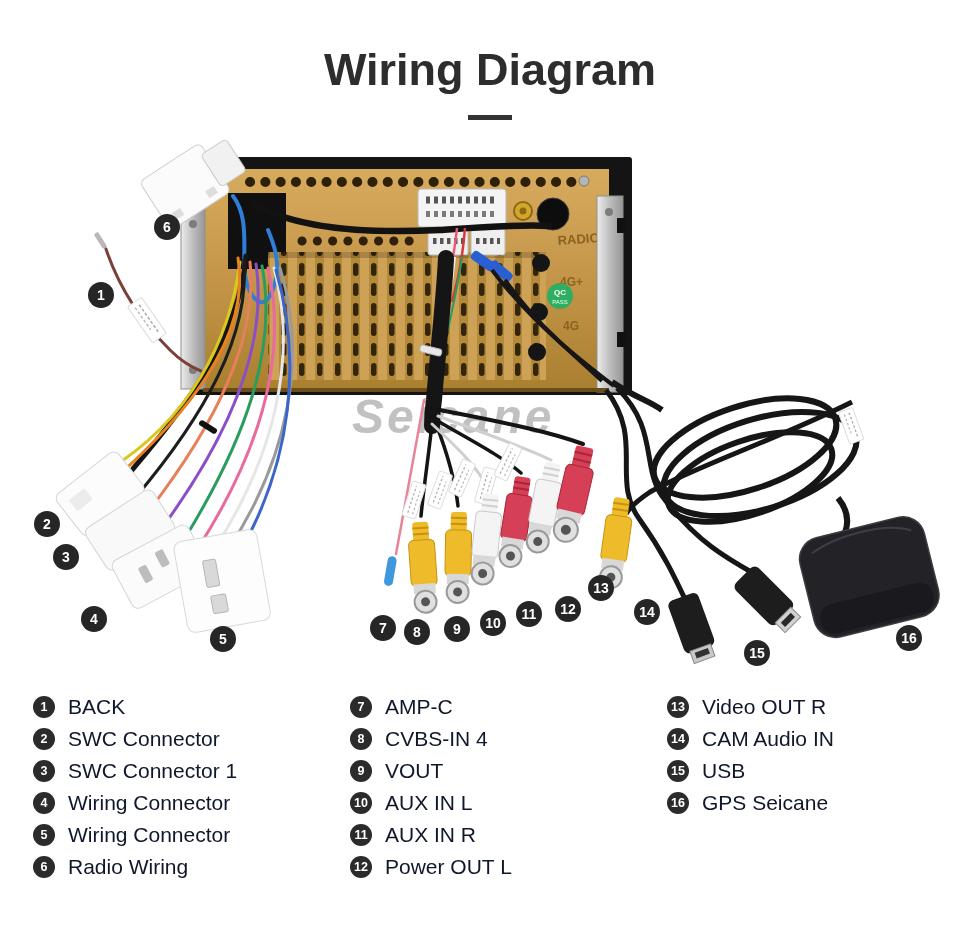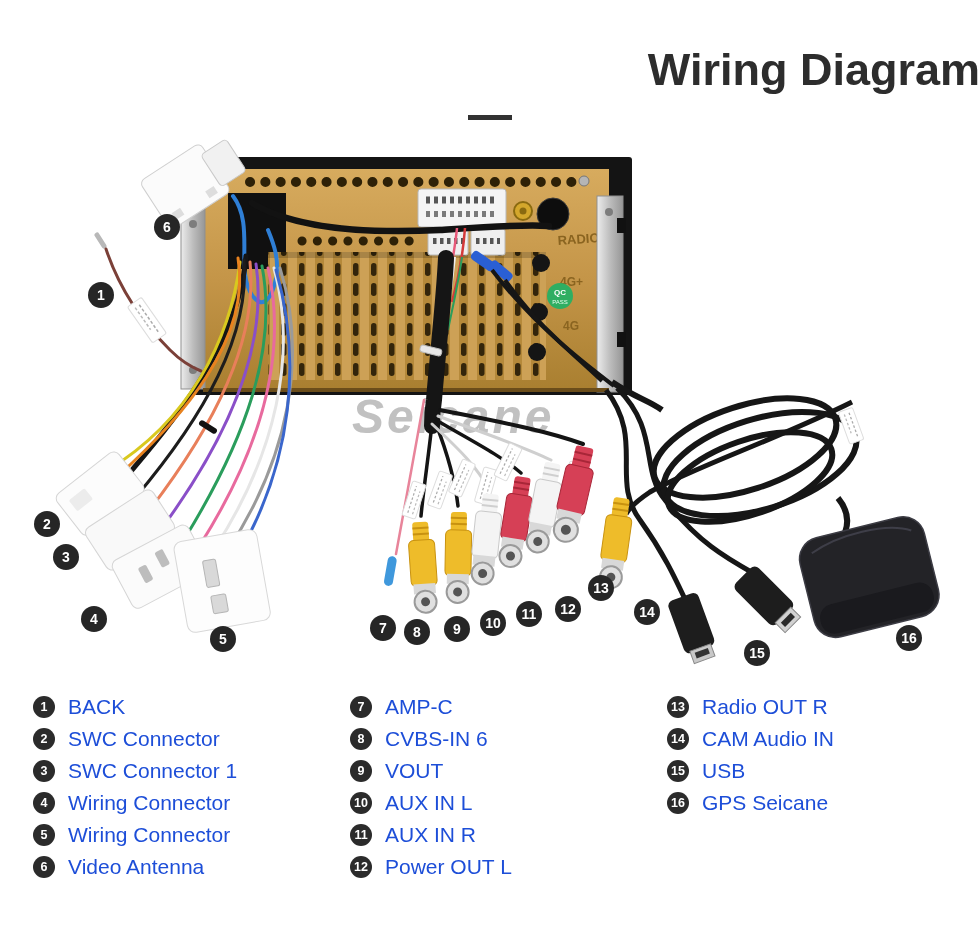--- a/index.html
+++ b/index.html
@@ -1,35 +1,35 @@
 <!DOCTYPE html>
 <html><head>
 <meta charset="utf-8">
 <style>
   html,body{margin:0;padding:0;background:#fff;}
   body{width:980px;height:948px;position:relative;overflow:hidden;
        font-family:"Liberation Sans","DejaVu Sans",sans-serif;}
   .stage{position:absolute;inset:0;}
   
-  .title{position:absolute;top:44px;left:0;width:100%;text-align:right;
+  .title{position:absolute;top:44px;left:0;width:100%;text-align:center;
          font-size:45px;font-weight:bold;color:#2d2d2d;letter-spacing:0px;}
   .title-underline{position:absolute;top:115px;left:468px;width:44px;height:5px;background:#323232;}
   
   .photo{position:absolute;left:0;top:0;}
   
   .co{position:absolute;width:26px;height:26px;border-radius:50%;background:#262626;
       color:#fff;font-size:14px;font-weight:bold;display:flex;align-items:center;
       justify-content:center;line-height:1;}
   
   .legend-col{position:absolute;top:696px;}
   .lg-row{display:flex;align-items:center;height:22px;margin-bottom:10px;}
   .lg-badge{width:22px;height:22px;border-radius:50%;background:#2b2b2b;color:#fff;
             font-size:12.5px;font-weight:bold;display:flex;align-items:center;
             justify-content:center;flex:0 0 22px;line-height:1;}
-  .lg-label{margin-left:13px;font-size:21px;color:#1d4ed8;white-space:nowrap;}
+  .lg-label{margin-left:13px;font-size:21px;color:#0f172a;white-space:nowrap;}
   .col1{left:33px;} .col2{left:350px;} .col3{left:667px;}
 </style>
 </head>
 <body>
 
 <div class="stage">
 
   <div class="title">Wiring Diagram</div>
   <div class="title-underline"></div>
 
@@ -358,31 +358,31 @@
     <div class="lg-row">
         <span class="lg-badge">4</span>
         <span class="lg-label">Wiring Connector</span>
       </div>
     <div class="lg-row">
         <span class="lg-badge">5</span>
         <span class="lg-label">Wiring Connector</span>
       </div>
     <div class="lg-row">
         <span class="lg-badge">6</span>
-        <span class="lg-label">Video Antenna</span>
+        <span class="lg-label">Radio Wiring</span>
       </div>
   </div>
   <div class="legend-col col2">
     <div class="lg-row">
         <span class="lg-badge">7</span>
         <span class="lg-label">AMP-C</span>
       </div>
     <div class="lg-row">
         <span class="lg-badge">8</span>
-        <span class="lg-label">CVBS-IN 6</span>
+        <span class="lg-label">CVBS-IN 4</span>
       </div>
     <div class="lg-row">
         <span class="lg-badge">9</span>
         <span class="lg-label">VOUT</span>
       </div>
     <div class="lg-row">
         <span class="lg-badge">10</span>
         <span class="lg-label">AUX IN L</span>
       </div>
     <div class="lg-row">
@@ -390,21 +390,21 @@
         <span class="lg-label">AUX IN R</span>
       </div>
     <div class="lg-row">
         <span class="lg-badge">12</span>
         <span class="lg-label">Power OUT L</span>
       </div>
   </div>
   <div class="legend-col col3">
     <div class="lg-row">
         <span class="lg-badge">13</span>
-        <span class="lg-label">Radio OUT R</span>
+        <span class="lg-label">Video OUT R</span>
       </div>
     <div class="lg-row">
         <span class="lg-badge">14</span>
         <span class="lg-label">CAM Audio IN</span>
       </div>
     <div class="lg-row">
         <span class="lg-badge">15</span>
         <span class="lg-label">USB</span>
       </div>
     <div class="lg-row">

